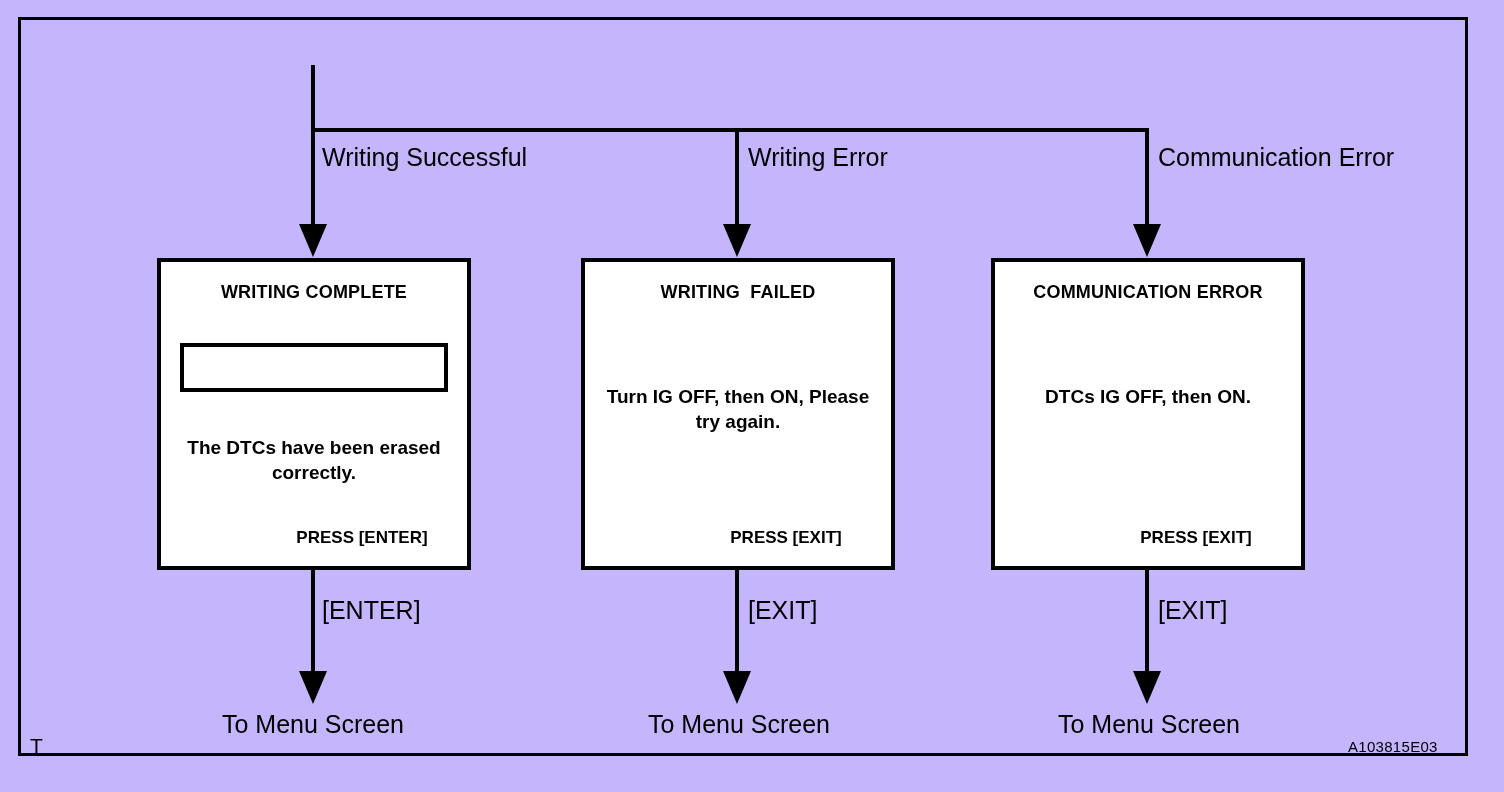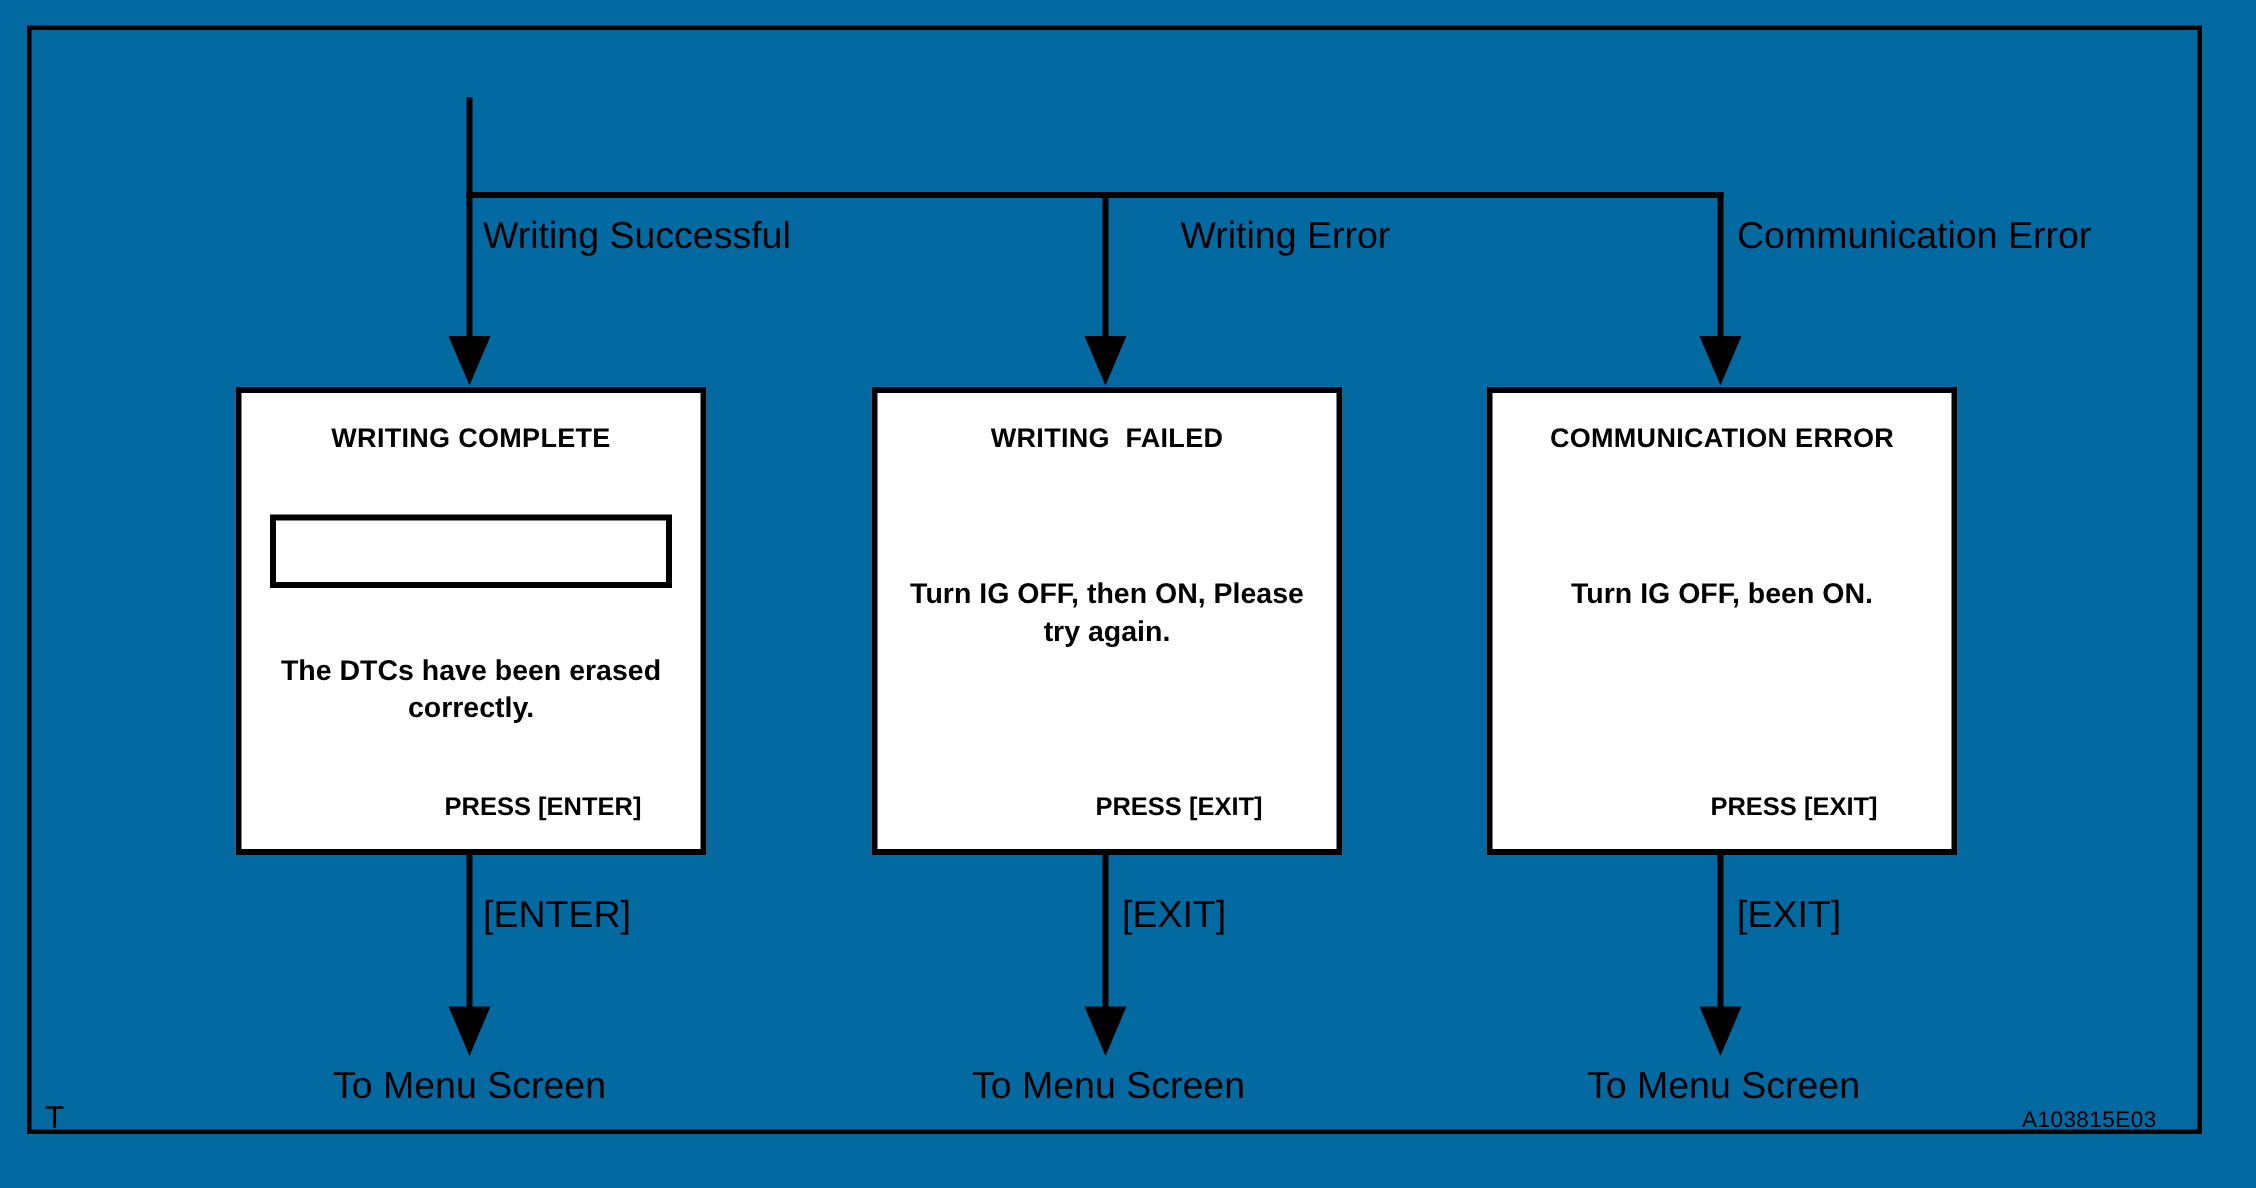--- a/index.html
+++ b/index.html
@@ -9,21 +9,21 @@
     background: #ffffff;
   }
   body {
     font-family: "Liberation Sans", sans-serif;
     color: #000000;
   }
   #stage {
     position: relative;
     width: 1504px;
     height: 792px;
-    background: #0369a1;
+    background: #c4b5fd;
     overflow: hidden;
   }
   
   #frame {
     position: absolute;
     left: 18px;
     top: 17px;
     width: 1450px;
     height: 739px;
     border: 3px solid #000000;
@@ -160,39 +160,39 @@
   <div class="vline" style="left:311px; top:128px; height:98px;"></div>
   <div class="arrowhead" style="left:299px; top:224px;"></div>
 
   <div class="vline" style="left:735px; top:128px; height:98px;"></div>
   <div class="arrowhead" style="left:723px; top:224px;"></div>
 
   <div class="vline" style="left:1145px; top:128px; height:98px;"></div>
   <div class="arrowhead" style="left:1133px; top:224px;"></div>
 
   <div class="branch-label" style="left:322px; top:145px;">Writing Successful</div>
-  <div class="branch-label" style="left:787px; top:145px;">Writing Error</div>
+  <div class="branch-label" style="left:748px; top:145px;">Writing Error</div>
   <div class="branch-label" style="left:1158px; top:145px;">Communication Error</div>
 
   <div class="screen-box" id="box-writing-complete" style="left:157px;gap:23px;">
     <div class="screen-title">WRITING COMPLETE</div>
     <div class="vin-field"></div>
     <div class="screen-body msg-bottom">The DTCs have been erased correctly.</div>
     <div class="screen-press">PRESS [ENTER]</div>
   </div>
 
   <div class="screen-box centered" id="box-writing-failed" style="left:581px;">
     <div class="screen-title">WRITING  FAILED</div>
     <div class="screen-body">Turn IG OFF, then ON, Please try again.</div>
     <div class="screen-press">PRESS [EXIT]</div>
   </div>
 
   <div class="screen-box centered" id="box-communication-error" style="left:991px;">
     <div class="screen-title">COMMUNICATION ERROR</div>
-    <div class="screen-body">Turn IG OFF, been ON.</div>
+    <div class="screen-body">DTCs IG OFF, then ON.</div>
     <div class="screen-press">PRESS [EXIT]</div>
   </div>
 
   <div class="vline" style="left:311px; top:570px; height:103px;"></div>
   <div class="arrowhead" style="left:299px; top:671px;"></div>
 
   <div class="vline" style="left:735px; top:570px; height:103px;"></div>
   <div class="arrowhead" style="left:723px; top:671px;"></div>
 
   <div class="vline" style="left:1145px; top:570px; height:103px;"></div>

